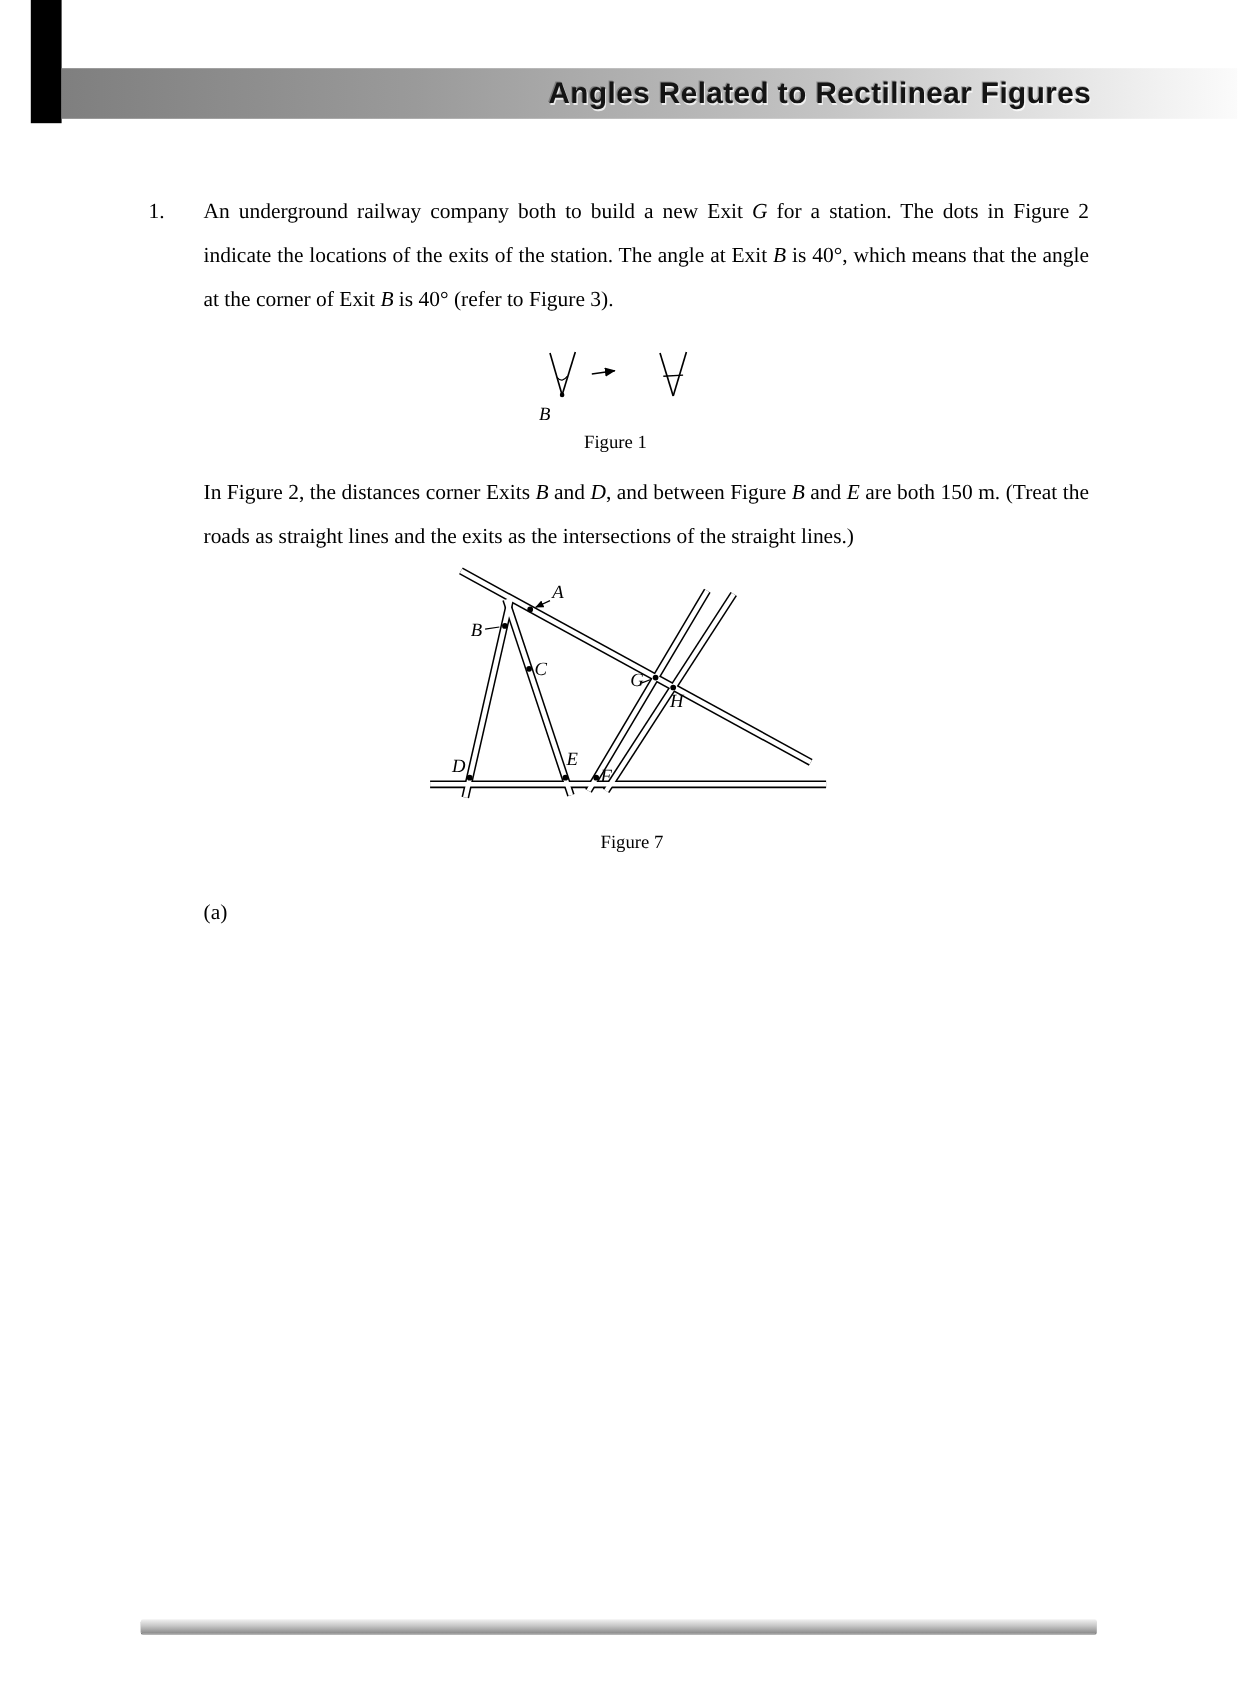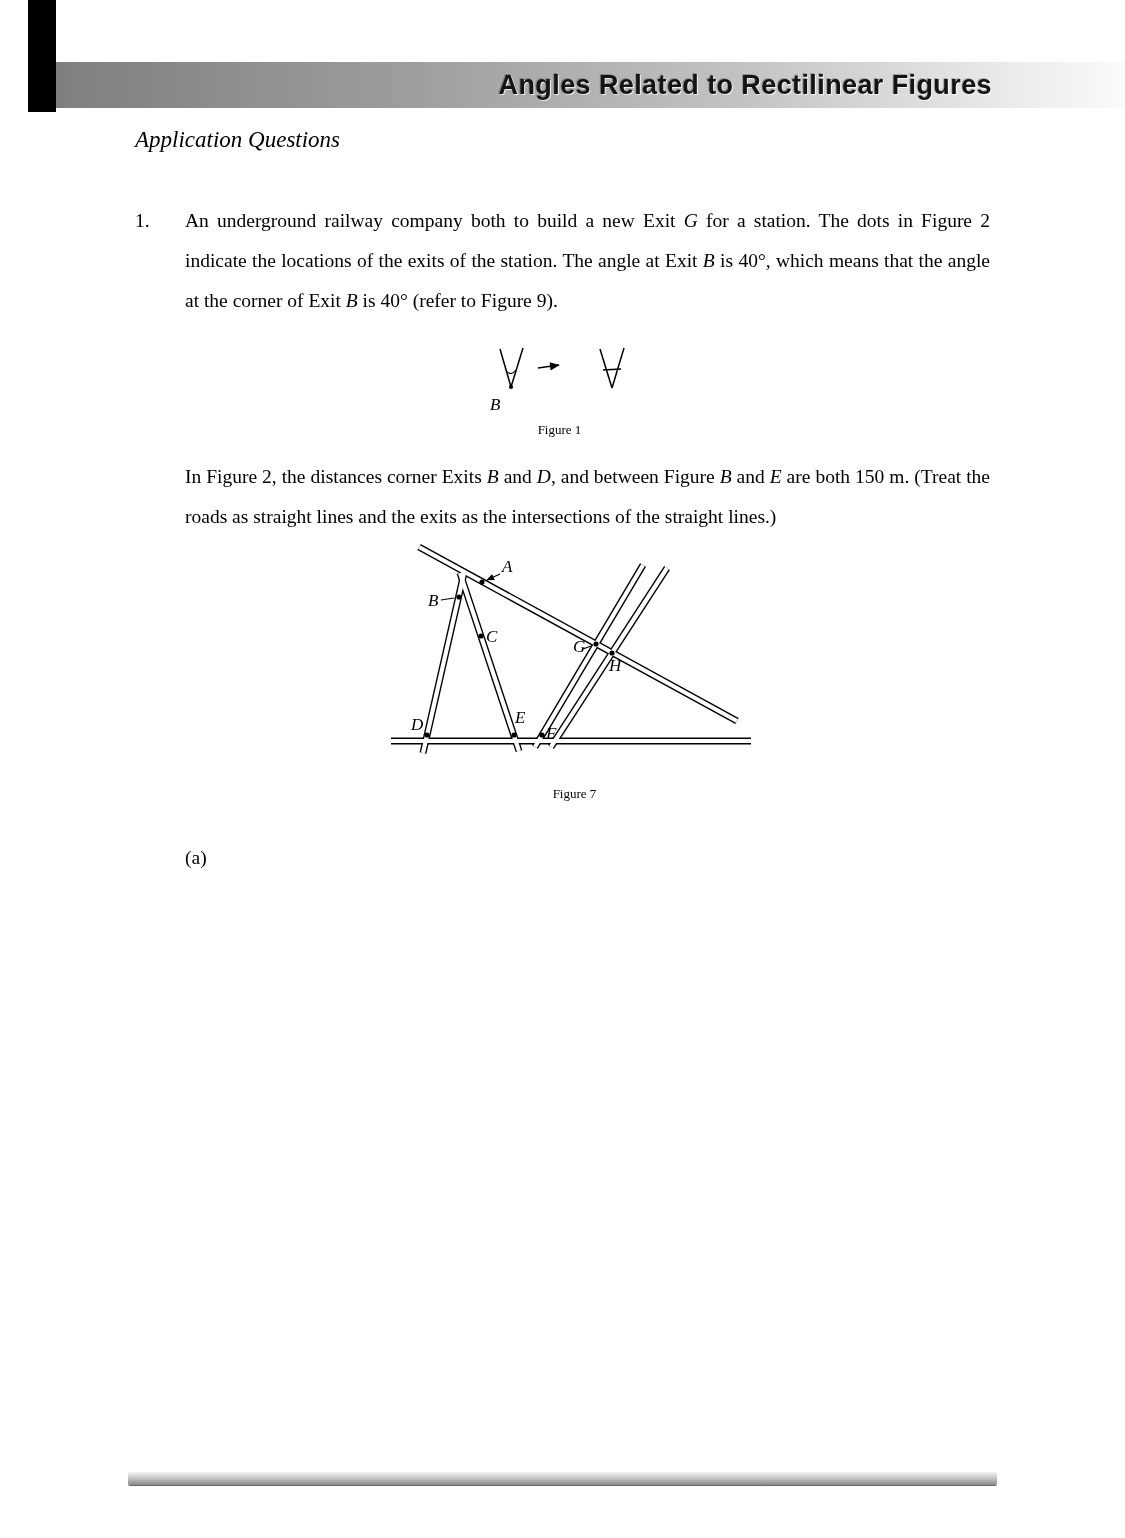--- a/index.html
+++ b/index.html
@@ -49,21 +49,21 @@
   }
   .question { display: flex; margin-top: 47px; }
   .qnum { flex: 0 0 50px; width: 50px; font-size: 19.5px; line-height: 40px; }
   .qbody { flex: 1; min-width: 0; }
   p.qpara { margin: 0; font-size: 19.5px; line-height: 40px; text-align: justify; }
   p.qpara i, .part-text i { font-style: italic; }
 
   .figure { display: flex; flex-direction: column; align-items: center; }
   .fig1 { width: 160px; margin: 22px auto 0; transform: translateX(-28px); }
   .fig2 { width: 380px; margin: 2px auto 0; transform: translateX(-13px); }
-  figcaption { font-size: 13px; line-height: 26px; text-align: right; }
+  figcaption { font-size: 17px; line-height: 26px; text-align: right; }
   .fig1 figcaption { margin-top: 2px; }
   .fig2 figcaption { margin-top: 12px; }
 
   .para2 { margin-top: 14px !important; }
 
   .part-a { display: flex; margin-top: 38px; }
   .part-label { flex: 0 0 51px; width: 51px; font-size: 19.5px; line-height: 26px; }
   .part-text { margin: 0; font-size: 19.5px; line-height: 26px; }
 
   svg text {
@@ -96,27 +96,26 @@
 
 <div class="page">
 
   <div class="header-bar"></div>
   <div class="header-band">
     <h1>Angles Related to Rectilinear Figures</h1>
   </div>
 
   <div class="content">
 
-    <h2 class="section-heading">Application Questions</h2>
 
     <div class="question">
       <div class="qnum">1.</div>
       <div class="qbody">
 
-        <p class="qpara"><span>An underground railway company both to build a new Exit </span><i>G</i><span> for a station. The dots in Figure 2 indicate the locations of the exits of the station. The angle at Exit </span><i>B</i><span> is 40°, which means that the angle at the corner of Exit </span><i>B</i><span> is 40° (refer to Figure 9).</span></p>
+        <p class="qpara"><span>An underground railway company both to build a new Exit </span><i>G</i><span> for a station. The dots in Figure 2 indicate the locations of the exits of the station. The angle at Exit </span><i>B</i><span> is 40°, which means that the angle at the corner of Exit </span><i>B</i><span> is 40° (refer to Figure 3).</span></p>
 
         <figure class="figure fig1" style="margin-bottom:0;">
           <svg width="160" height="72" viewBox="0 0 160 72" xmlns="http://www.w3.org/2000/svg">
             <defs>
               <marker id="ah1" markerWidth="9" markerHeight="8" refX="6.5" refY="3" orient="auto">
                 <path d="M0,0 L7,3 L0,6 z" fill="#000"></path>
               </marker>
             </defs>
             <g stroke="#000" fill="none">
               <path d="M20 6 L31 44" stroke-width="1.5"></path>

